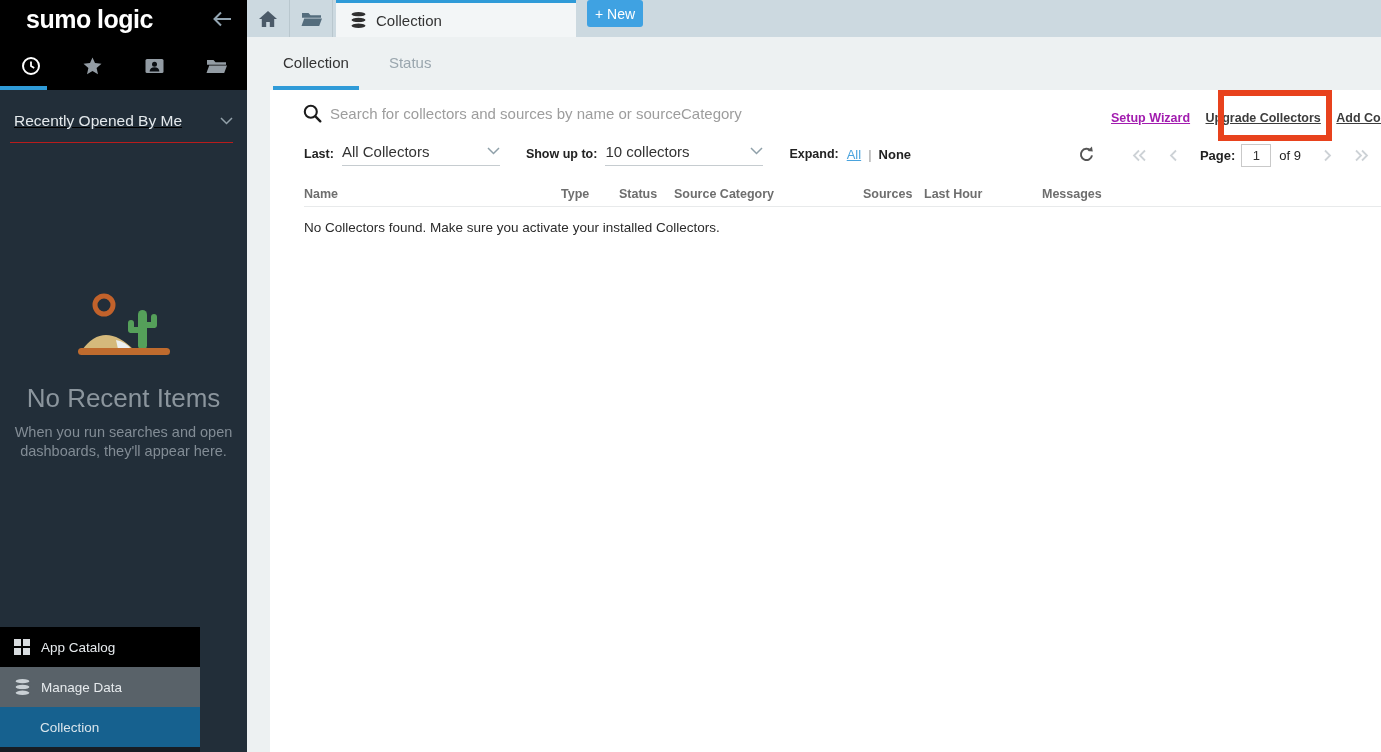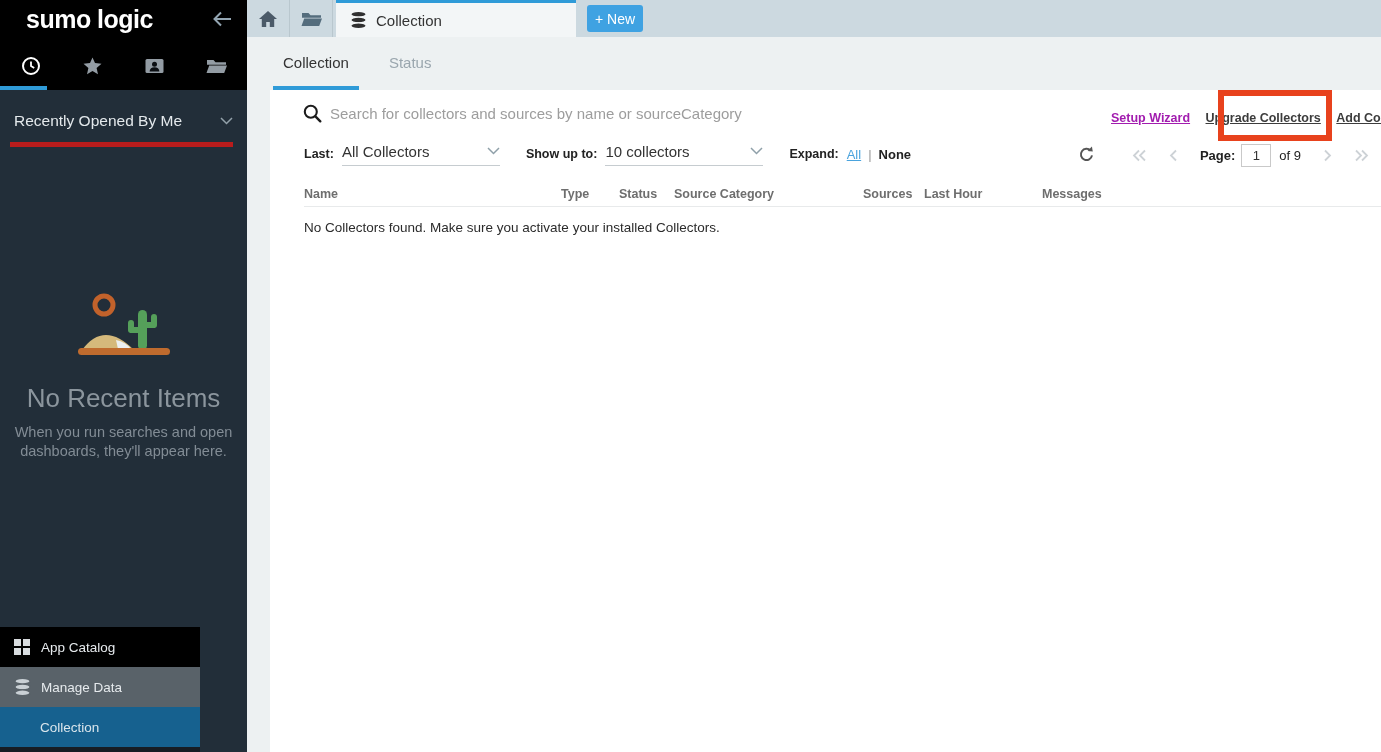--- a/index.html
+++ b/index.html
@@ -7,22 +7,22 @@
   .screen { position:relative; width:1381px; height:752px; background:#fff; overflow:hidden; }
 
   
   .sidebar { position:absolute; left:0; top:0; width:247px; height:752px; background:#222e39; }
   .sb-header { position:relative; height:90px; background:#000; }
   .logo { position:absolute; left:26px; top:2px; font-size:25px; font-weight:bold; color:#fff; letter-spacing:-0.5px; line-height:34px; }
   .back-btn { position:absolute; right:14px; top:9px; width:22px; height:20px; cursor:pointer; }
   .sb-icons { position:absolute; left:0; top:50px; width:247px; height:32px; display:flex; }
   .sb-icons .cell { flex:1; display:flex; align-items:center; justify-content:center; cursor:pointer; }
   .sb-active-bar { position:absolute; left:0; top:86px; width:47px; height:4px; background:#2f9bd8; }
-  .recent-dd { margin:22px 14px 12px 10px; padding:0 0 12px 4px; border-bottom:5px solid #b91c1c;
-               display:flex; align-items:center; justify-content:space-between; cursor:pointer; }
+  .recent-dd { margin:22px 14px 12px 10px; padding:0 0 12px 4px; border-bottom:1px solid #b91c1c;
+               display:flex; align-items:center; justify-content:space-between; cursor:pointer;text-decoration:underline; }
   .recent-dd span { color:#e4e9ec; font-size:15.5px; }
   .illustration { position:absolute; top:288px; left:0; width:247px; text-align:center; }
   .empty-title { position:absolute; top:383px; left:0; width:247px; text-align:center;
                  font-size:26px; color:#8b959d; }
   .empty-sub { position:absolute; top:423px; left:0; width:247px; text-align:center;
                font-size:14.5px; color:#828c95; line-height:19px; }
   .sb-menu { position:absolute; left:0; bottom:0; width:200px; }
   .sb-menu-item { height:40px; display:flex; align-items:center; cursor:pointer; }
   .sb-menu-item .mi-icon { margin-left:14px; width:17px; display:flex; }
   .sb-menu-item .mi-label { margin-left:10px; font-size:13.5px; color:#e6eaed; }
@@ -32,21 +32,21 @@
   .mi-collection .mi-label { margin-left:40px; color:#d9e5ec; }
   .sb-sliver { height:5px; background:#171d24; }
 
   
   .topbar { position:absolute; left:247px; top:0; width:1134px; height:37px; background:#ccd9e0; display:flex; }
   .top-iconbtn { width:43px; height:37px; display:flex; align-items:center; justify-content:center;
                  border-right:1px solid #b9c7ce; cursor:pointer; }
   .open-tab { margin-left:3px; width:240px; height:37px; background:#f3f6f7; border-top:3px solid #2f9bd8;
               display:flex; align-items:center; padding-left:14px; gap:9px; cursor:pointer; }
   .open-tab .tab-label { font-size:15px; color:#333; }
-  .new-btn { margin-left:11px; margin-top:5px; width:56px; height:27px; background:#3fa2e2; border:none;
+  .new-btn { margin-left:11px; width:56px; height:27px; background:#3fa2e2; border:none;
              border-radius:3px; color:#fff; font-size:14px; cursor:pointer; font-family:inherit; }
 
   
   .subtabbar { position:absolute; left:247px; top:37px; width:1134px; height:53px; background:#edf1f2;
                display:flex; padding-left:26px; }
   .subtab { height:53px; line-height:51px; padding:0 10px; font-size:15px; color:#9aa6ae;
             border-bottom:4px solid transparent; cursor:pointer; margin-right:20px; }
   .subtab.active { color:#333; border-bottom-color:#2f9bd8; }
 
   

